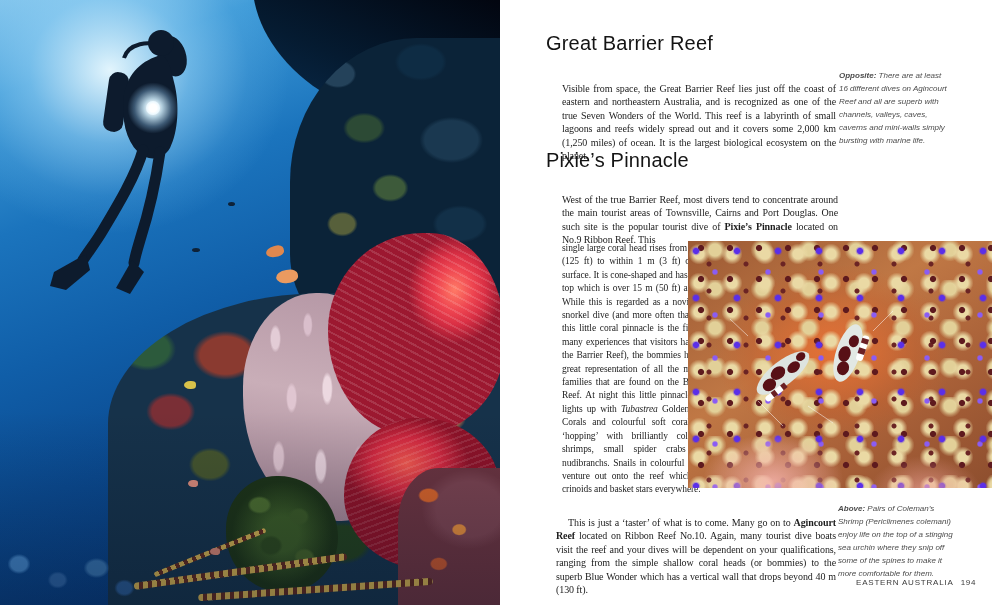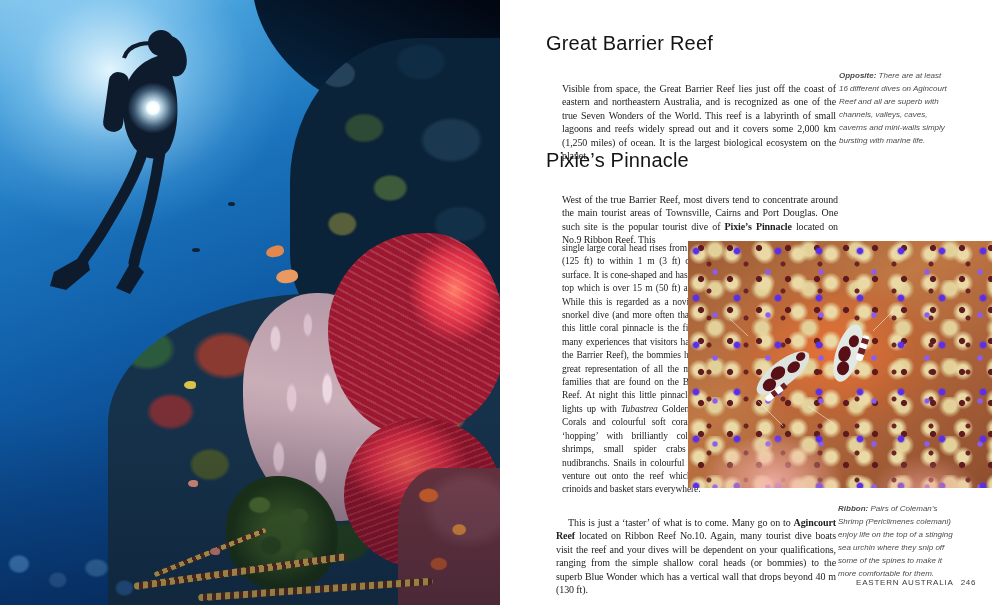--- a/index.html
+++ b/index.html
@@ -235,20 +235,20 @@
           <line x1="70" y1="160" x2="95" y2="185"></line>
             <line x1="120" y1="165" x2="145" y2="182"></line>
           <line x1="185" y1="90" x2="205" y2="70"></line>
             <line x1="60" y1="95" x2="42" y2="78"></line>
         </g>
       </svg>
     </figure>
 
     <p class="abs body-text final"><span>This is just a ‘taster’ of what is to come. Many go on to </span><b class="bold-serif">Agincourt Reef</b><span> located on Ribbon Reef No.10. Again, many tourist dive boats visit the reef and your dives will be dependent on your qualifications, ranging from the simple shallow coral heads (or bommies) to the superb Blue Wonder which has a vertical wall that drops beyond 40 m (130 ft).</span></p>
 
-    <aside class="abs sidecap cap2"><b class="cap-lead">Ribbon:</b><span> Pairs of Coleman’s Shrimp (Periclimenes colemani) enjoy life on the top of a stinging sea urchin where they snip off some of the spines to make it more comfortable for them.</span></aside>
+    <aside class="abs sidecap cap2"><b class="cap-lead">Above:</b><span> Pairs of Coleman’s Shrimp (Periclimenes colemani) enjoy life on the top of a stinging sea urchin where they snip off some of the spines to make it more comfortable for them.</span></aside>
 
     <div class="abs page-footer">
       <span>EASTERN AUSTRALIA</span>
-      <span>246</span>
+      <span>194</span>
     </div>
   </div>
 </div>
 
 </body></html>

